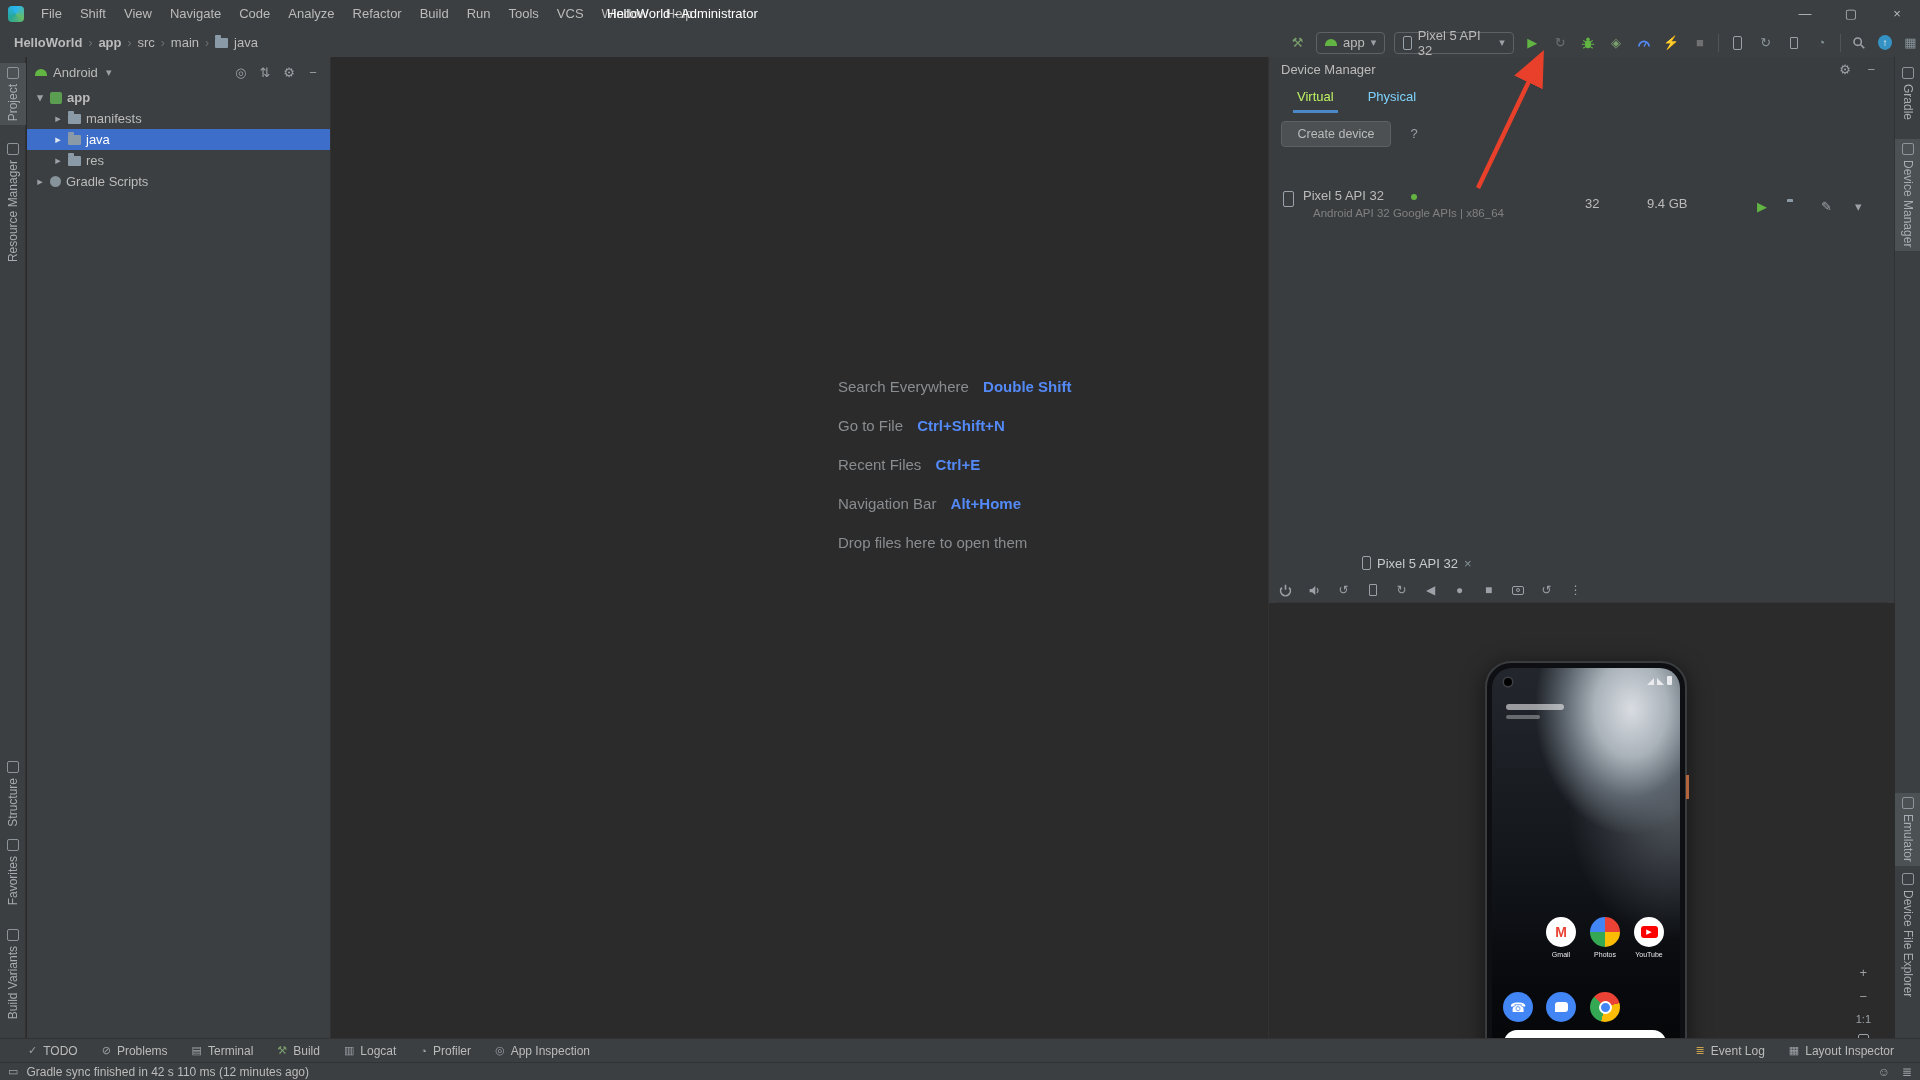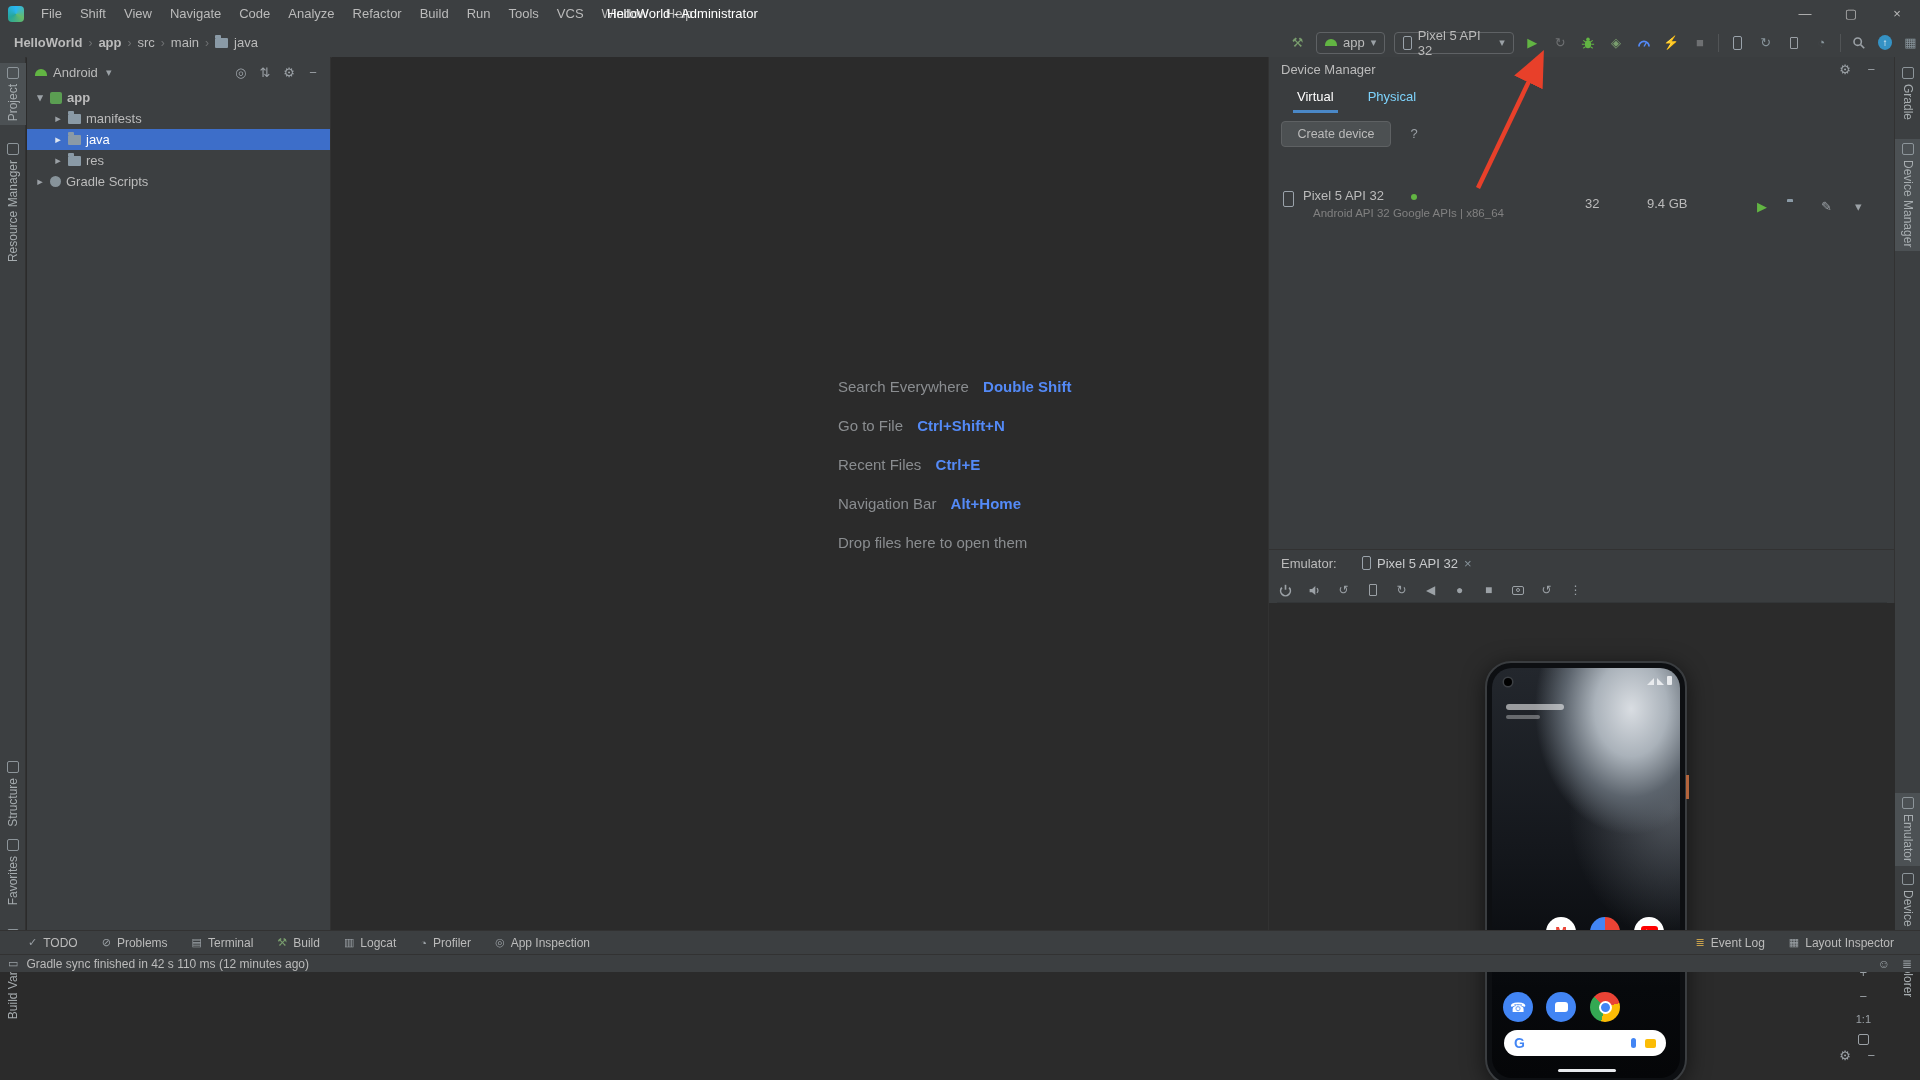--- a/index.html
+++ b/index.html
@@ -1,19 +1,19 @@
 <!DOCTYPE html>
 <html><head>
 <meta charset="utf-8">
 <style>
   * { margin:0; padding:0; box-sizing:border-box; }
   html,body { width:1920px; height:1080px; overflow:hidden; background:#2b2b2b;
     font-family:"Liberation Sans", sans-serif; color:#bbbbbb; }
   .abs { position:absolute; }
-  .window { position:relative; width:1920px; height:972px; background:#2b2b2b; }
+  .window { position:relative; width:1920px; height:1080px; background:#2b2b2b; }
 
   
   .menubar { position:absolute; left:0; top:0; width:1920px; height:28px;
     background:#3c3f41; display:flex; align-items:center; font-size:13px; }
   .as-logo { width:16px; height:16px; margin:0 8px 0 8px; border-radius:4px;
     background:conic-gradient(#29b6f6,#66bb6a,#26a69a,#29b6f6); }
   .menu-item { padding:0 9px; height:28px; line-height:28px; cursor:default; }
   .win-title { position:absolute; left:607px; top:0; line-height:28px; color:#ffffff; }
   .win-controls { position:absolute; right:0; top:0; display:flex; }
   .win-btn { width:46px; height:28px; text-align:center; line-height:28px; color:#bbb; font-size:13px; }
@@ -75,21 +75,21 @@
 
   
   .right-panel { position:absolute; left:1268px; top:57px; width:626px; bottom:42px;
     background:#3a3d3f; border-left:1px solid #323232; font-size:13px; }
   .dm-header { position:absolute; left:0; top:0; width:626px; height:26px; line-height:26px; }
   .dm-title { position:absolute; left:12px; }
   .panel-ctl { position:absolute; top:0; color:#9ba1a6; font-size:13px; }
   .dm-tabs { position:absolute; left:0; top:26px; width:626px; height:30px; display:flex;
     align-items:center; padding-left:24px; gap:26px; }
   .dm-tab { height:30px; line-height:28px; color:#7dd3fc; padding:0 4px; }
-  .dm-tab.selected { color:#ffffff; border-bottom:3px solid #4a88c7; }
+  .dm-tab.selected { color:#bef264; border-bottom:3px solid #4a88c7; }
   .create-btn { position:absolute; left:12px; top:64px; width:110px; height:26px;
     background:#4c5052; border:1px solid #5e6163; border-radius:4px; color:#bbb;
     font-size:12.5px; text-align:center; line-height:24px; }
   .help-btn { position:absolute; left:132px; top:64px; width:26px; height:26px;
     line-height:26px; text-align:center; color:#9ba1a6; }
   .dm-thead { position:absolute; left:0; top:100px; width:626px; height:24px;
     background:#3b3e40; border-top:1px solid #2e3133; border-bottom:1px solid #2e3133;
     color:#a7adb0; font-size:12.5px; line-height:22px; }
   .dm-row { position:absolute; left:0; top:124px; width:626px; height:54px; }
   .dm-sub { color:#808080; font-size:11.5px; }
@@ -386,25 +386,20 @@
       <span class="green-dot abs" style="left:136px;top:13px"></span>
       <span class="dm-sub abs" style="left:44px;top:26px">Android API 32 Google APIs | x86_64</span>
       <span class="abs" style="left:316px;top:15px">32</span>
       <span class="abs" style="left:378px;top:15px">9.4 GB</span>
       <span class="act-ico" style="left:488px;color:#62b543">▶</span>
       <span class="abs" style="left:518px;top:21px"><span class="folder"></span></span>
       <span class="act-ico" style="left:552px">✎</span>
       <span class="act-ico" style="left:586px">▾</span>
     </div>
 
-    <div class="emu-header">
-      <span class="abs" style="left:12px">Emulator:</span>
-      <span class="panel-ctl" style="right:44px;top:492px">⚙</span>
-      <span class="panel-ctl" style="right:20px;top:492px">−</span>
-    </div>
     <div class="emu-tab">
       <span class="phone-ico"></span>
       <span>Pixel 5 API 32</span>
       <span style="color:#87939a">×</span>
     </div>
     <div class="emu-toolbar">
       <span class="emu-btn">
           <svg class="inl" width="13" height="13" viewBox="0 0 16 16">
             <path d="M8 1v6" stroke="#9ba1a6" stroke-width="2"></path>
             <path d="M3.5 4.5a6 6 0 1 0 9 0" fill="none" stroke="#9ba1a6" stroke-width="2"></path>

